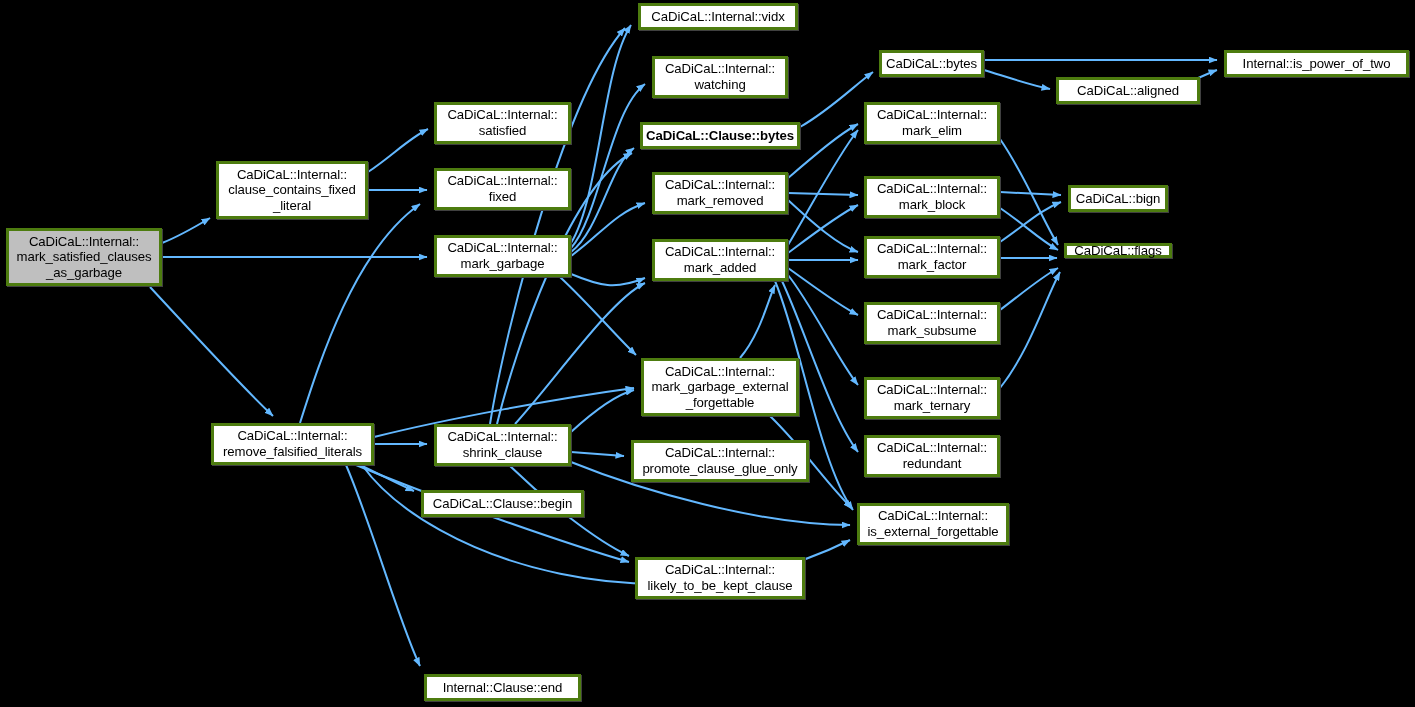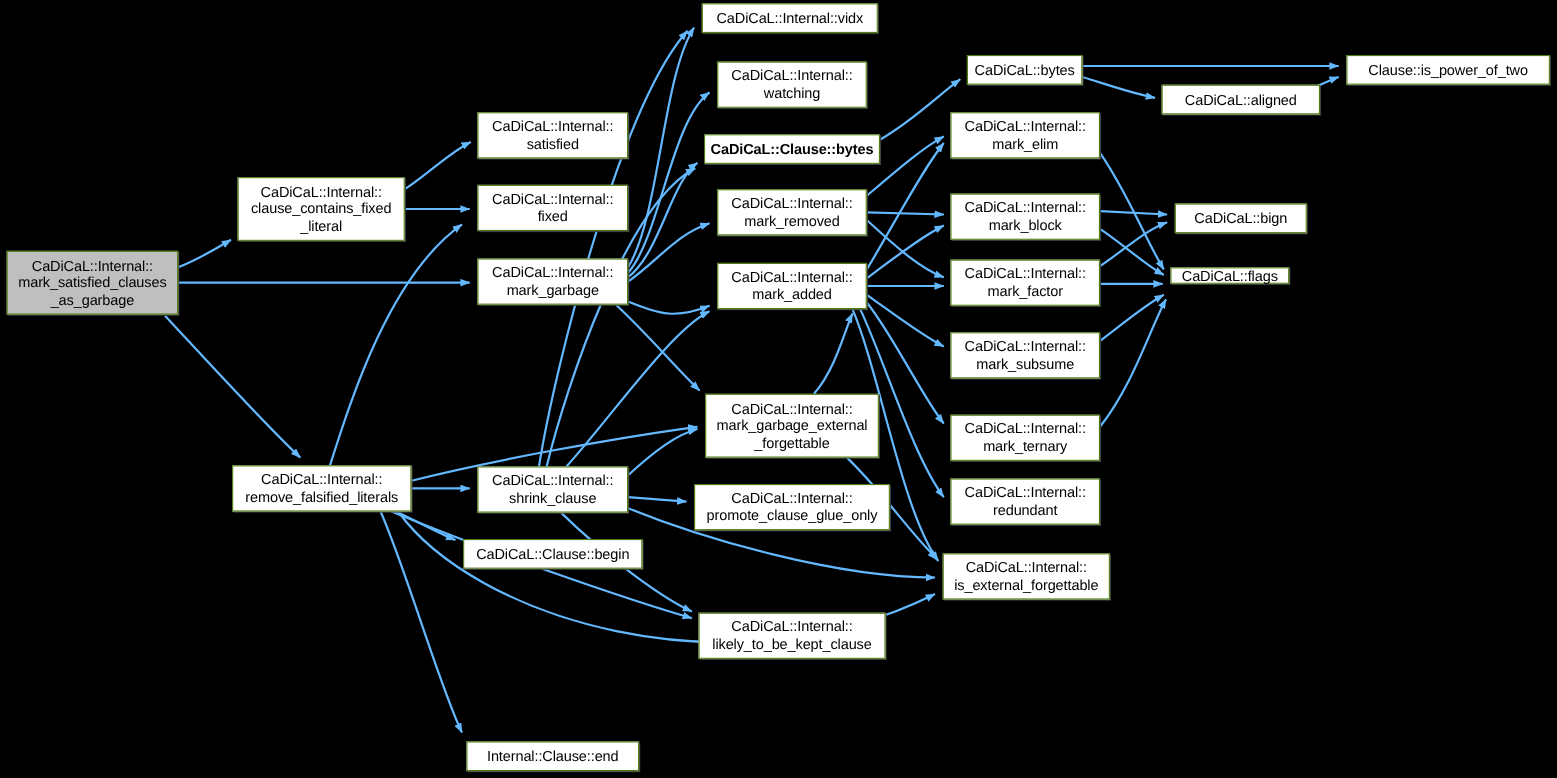--- a/index.html
+++ b/index.html
@@ -20,21 +20,21 @@
     left: 0;
     top: 0;
     width: 1415px;
     height: 707px;
     pointer-events: none;
   }
   .node {
     position: absolute;
     box-sizing: border-box;
     background: #ffffff;
-    border: 1px solid #4d7c0f;
+    border: 3px solid #4d7c0f;
     box-shadow: 1px 1px 0 0 #404040;
     display: flex;
     align-items: center;
     justify-content: center;
     text-align: center;
     color: #000000;
     font-size: 13.2px;
     line-height: 15.6px;
     letter-spacing: -0.1px;
     white-space: pre-line;
@@ -138,26 +138,26 @@
 mark_added</span></div>
       <div class="node" style="left: 641px; top: 358px; width: 158px; height: 58px;"><span class="node-label">CaDiCaL::Internal::
 mark_garbage_external
 _forgettable</span></div>
       <div class="node" style="left: 631px; top: 440px; width: 178px; height: 42px;"><span class="node-label">CaDiCaL::Internal::
 promote_clause_glue_only</span></div>
       <div class="node" style="left: 635px; top: 557px; width: 170px; height: 42px;"><span class="node-label">CaDiCaL::Internal::
 likely_to_be_kept_clause</span></div>
       <div class="node" style="left: 879px; top: 50px; width: 105px; height: 27px;"><span class="node-label">CaDiCaL::bytes</span></div>
       <div class="node" style="left: 1056px; top: 77px; width: 144px; height: 27px;"><span class="node-label">CaDiCaL::aligned</span></div>
-      <div class="node" style="left: 1224px; top: 50px; width: 185px; height: 27px;"><span class="node-label">Clause::is_power_of_two</span></div>
+      <div class="node" style="left: 1224px; top: 50px; width: 185px; height: 27px;"><span class="node-label">Internal::is_power_of_two</span></div>
       <div class="node" style="left: 864px; top: 102px; width: 136px; height: 42px;"><span class="node-label">CaDiCaL::Internal::
 mark_elim</span></div>
       <div class="node" style="left: 864px; top: 176px; width: 136px; height: 42px;"><span class="node-label">CaDiCaL::Internal::
 mark_block</span></div>
-      <div class="node" style="left: 1068px; top: 185px; width: 120px; height: 27px;"><span class="node-label">CaDiCaL::bign</span></div>
+      <div class="node" style="left: 1068px; top: 185px; width: 100px; height: 27px;"><span class="node-label">CaDiCaL::bign</span></div>
       <div class="node" style="left: 864px; top: 236px; width: 136px; height: 42px;"><span class="node-label">CaDiCaL::Internal::
 mark_factor</span></div>
       <div class="node" style="left: 1064px; top: 243px; width: 108px; height: 15px;"><span class="node-label">CaDiCaL::flags</span></div>
       <div class="node" style="left: 864px; top: 302px; width: 136px; height: 42px;"><span class="node-label">CaDiCaL::Internal::
 mark_subsume</span></div>
       <div class="node" style="left: 864px; top: 377px; width: 136px; height: 42px;"><span class="node-label">CaDiCaL::Internal::
 mark_ternary</span></div>
       <div class="node" style="left: 864px; top: 435px; width: 136px; height: 42px;"><span class="node-label">CaDiCaL::Internal::
 redundant</span></div>
       <div class="node" style="left: 857px; top: 503px; width: 152px; height: 42px;"><span class="node-label">CaDiCaL::Internal::

